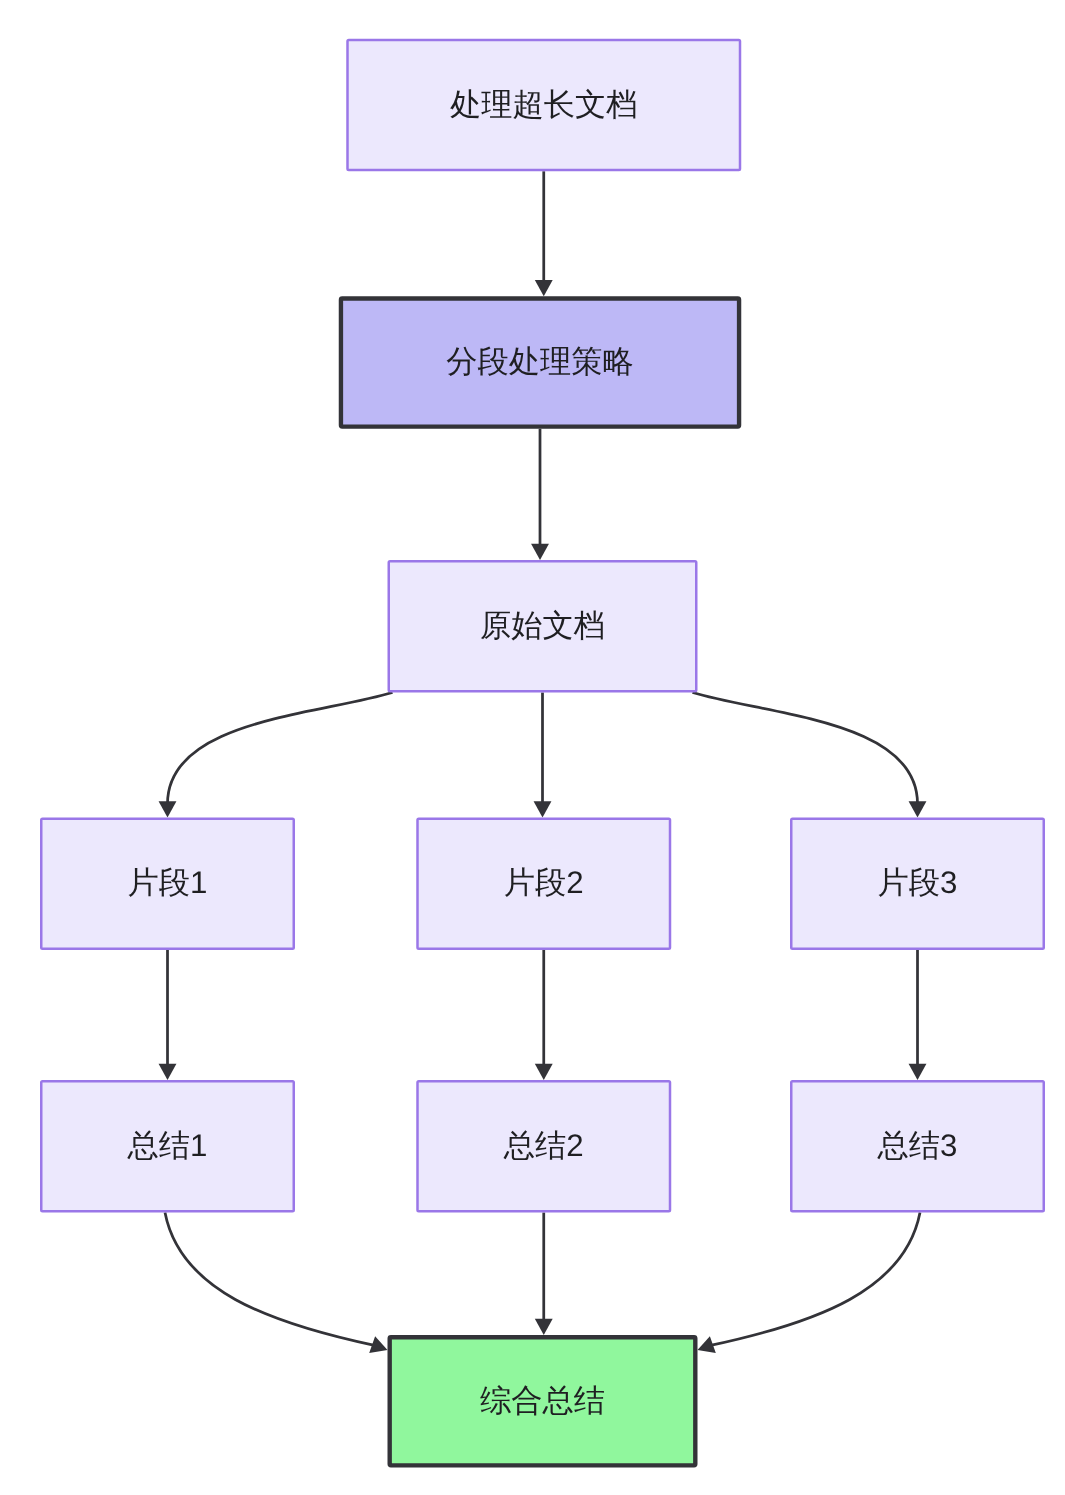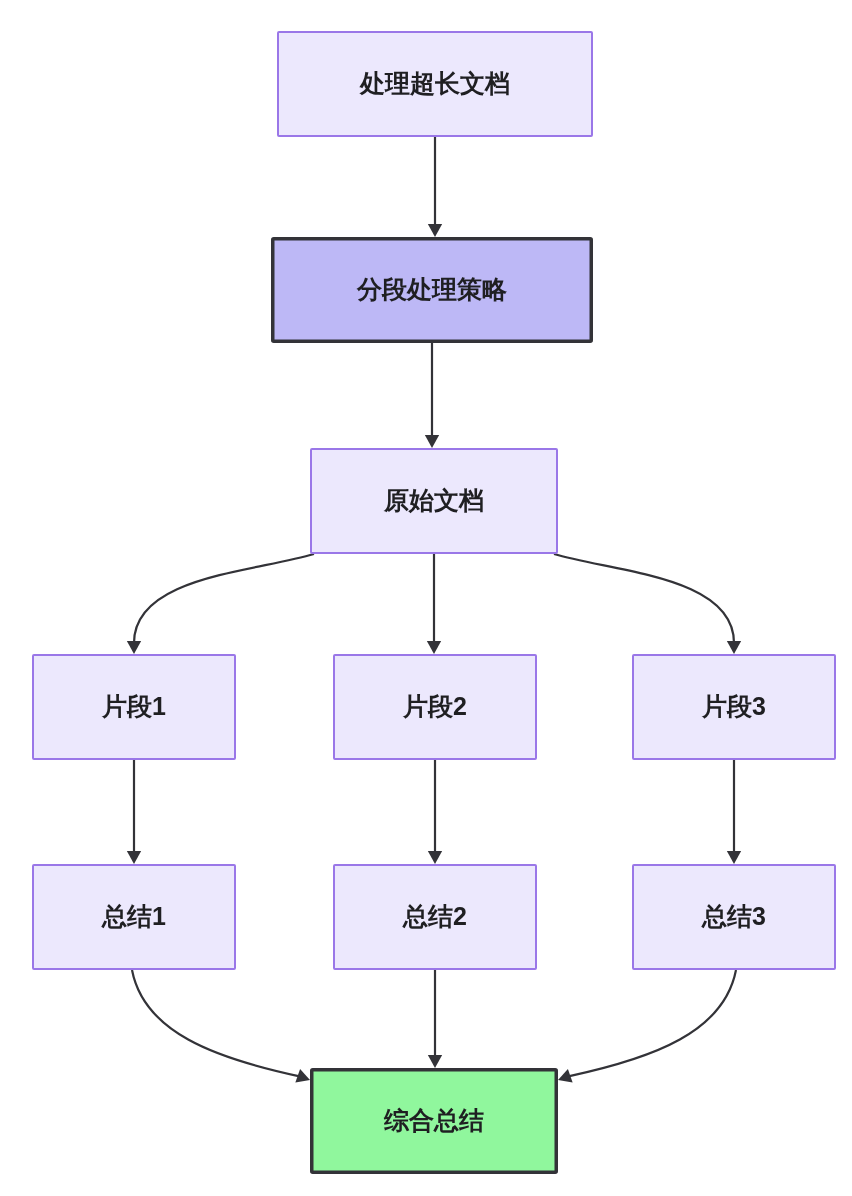--- a/index.html
+++ b/index.html
@@ -11,21 +11,20 @@
   body {
     width: 852px;
     height: 1196px;
     font-family: "Liberation Sans", "DejaVu Sans", sans-serif;
     overflow: hidden;
   }
   #diagram-root {
     position: relative;
     width: 852px;
     height: 1196px;
-    font-weight: bold;
   }
   svg#flowchart {
     display: block;
     width: 852px;
     height: 1196px;
   }
   .node-rect {
     stroke-linejoin: miter;
   }
   .node-label {

